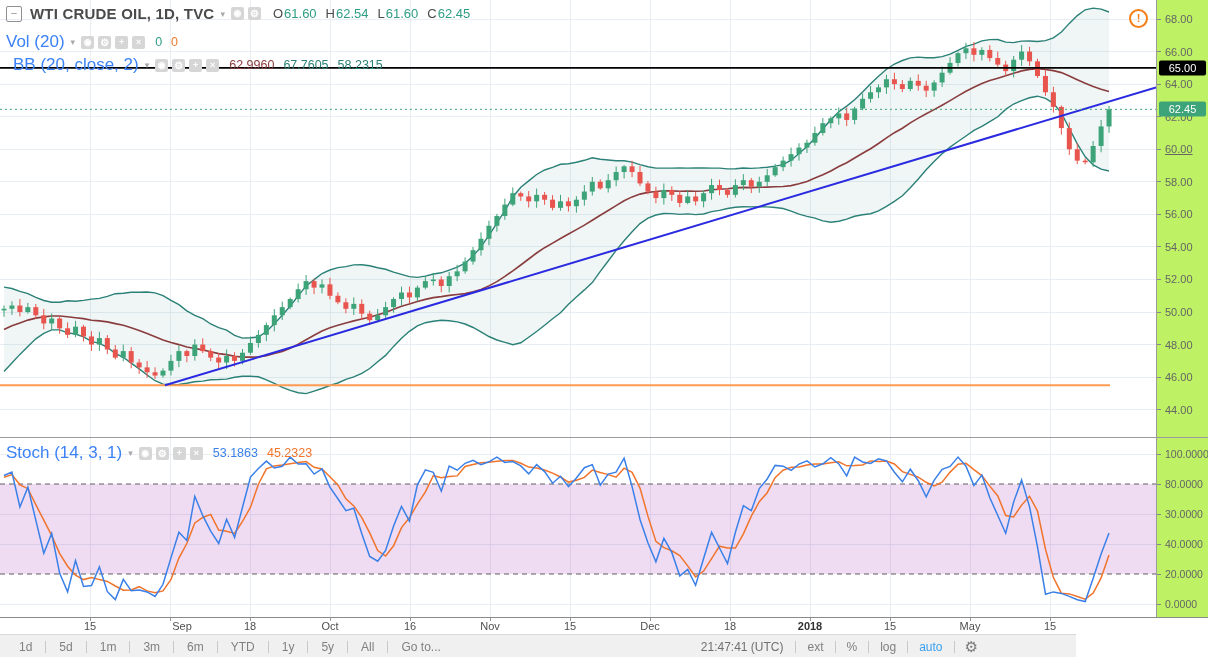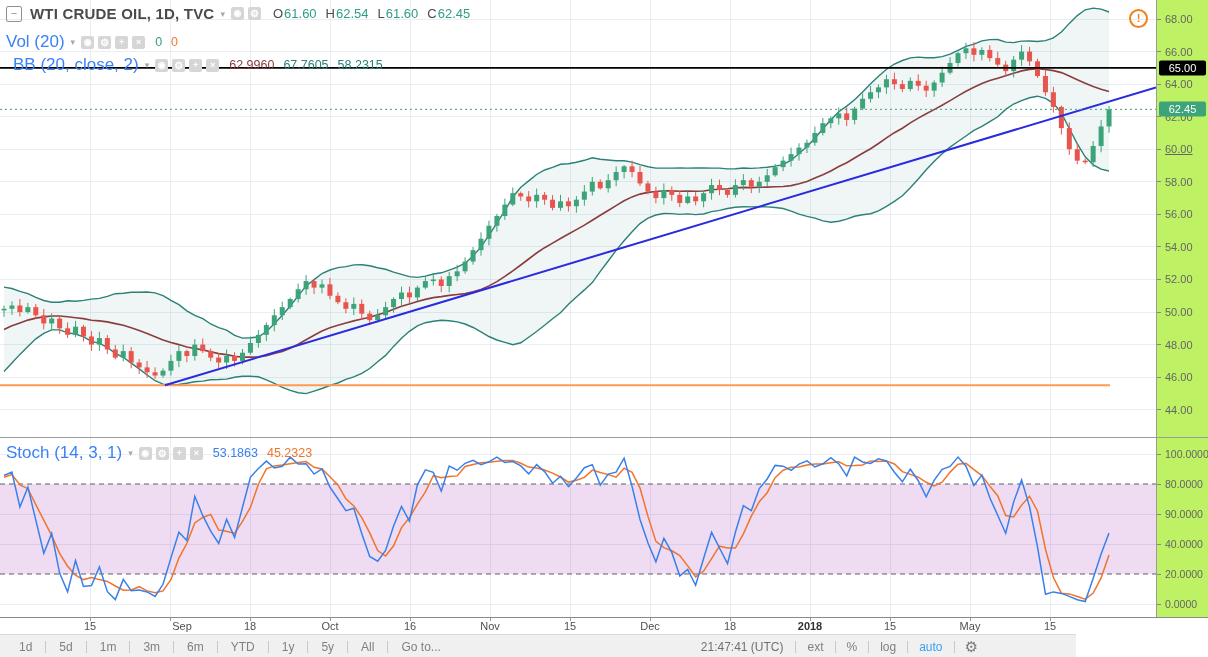--- a/index.html
+++ b/index.html
@@ -465,21 +465,21 @@
       <div class="tick-label" style="top: 344.6px;">48.00</div>
       <div class="tick-dash" style="top: 376.66px;"></div>
       <div class="tick-label" style="top: 377.16px;">46.00</div>
       <div class="tick-dash" style="top: 409.22px;"></div>
       <div class="tick-label" style="top: 409.72px;">44.00</div>
       <div class="tick-dash" style="top: 453.5px;"></div>
       <div class="tick-label small" style="top: 454px;">100.0000</div>
       <div class="tick-dash" style="top: 483.5px;"></div>
       <div class="tick-label small" style="top: 484px;">80.0000</div>
       <div class="tick-dash" style="top: 513.5px;"></div>
-      <div class="tick-label small" style="top: 514px;">90.0000</div>
+      <div class="tick-label small" style="top: 514px;">30.0000</div>
       <div class="tick-dash" style="top: 543.5px;"></div>
       <div class="tick-label small" style="top: 544px;">40.0000</div>
       <div class="tick-dash" style="top: 573.5px;"></div>
       <div class="tick-label small" style="top: 574px;">20.0000</div>
       <div class="tick-dash" style="top: 603.5px;"></div>
       <div class="tick-label small" style="top: 604px;">0.0000</div>
       <div class="axis-chip" style="top: 67.84px; background: rgb(0, 0, 0); color: rgb(255, 255, 255);">65.00</div>
       <div class="axis-chip" style="top: 109.354px; background: rgb(61, 163, 121); color: rgb(255, 255, 255);">62.45</div>
       <div style="position: absolute; left: 0px; top: 437px; width: 52px; height: 1px; background: rgb(155, 155, 155);"></div>
     </div>

